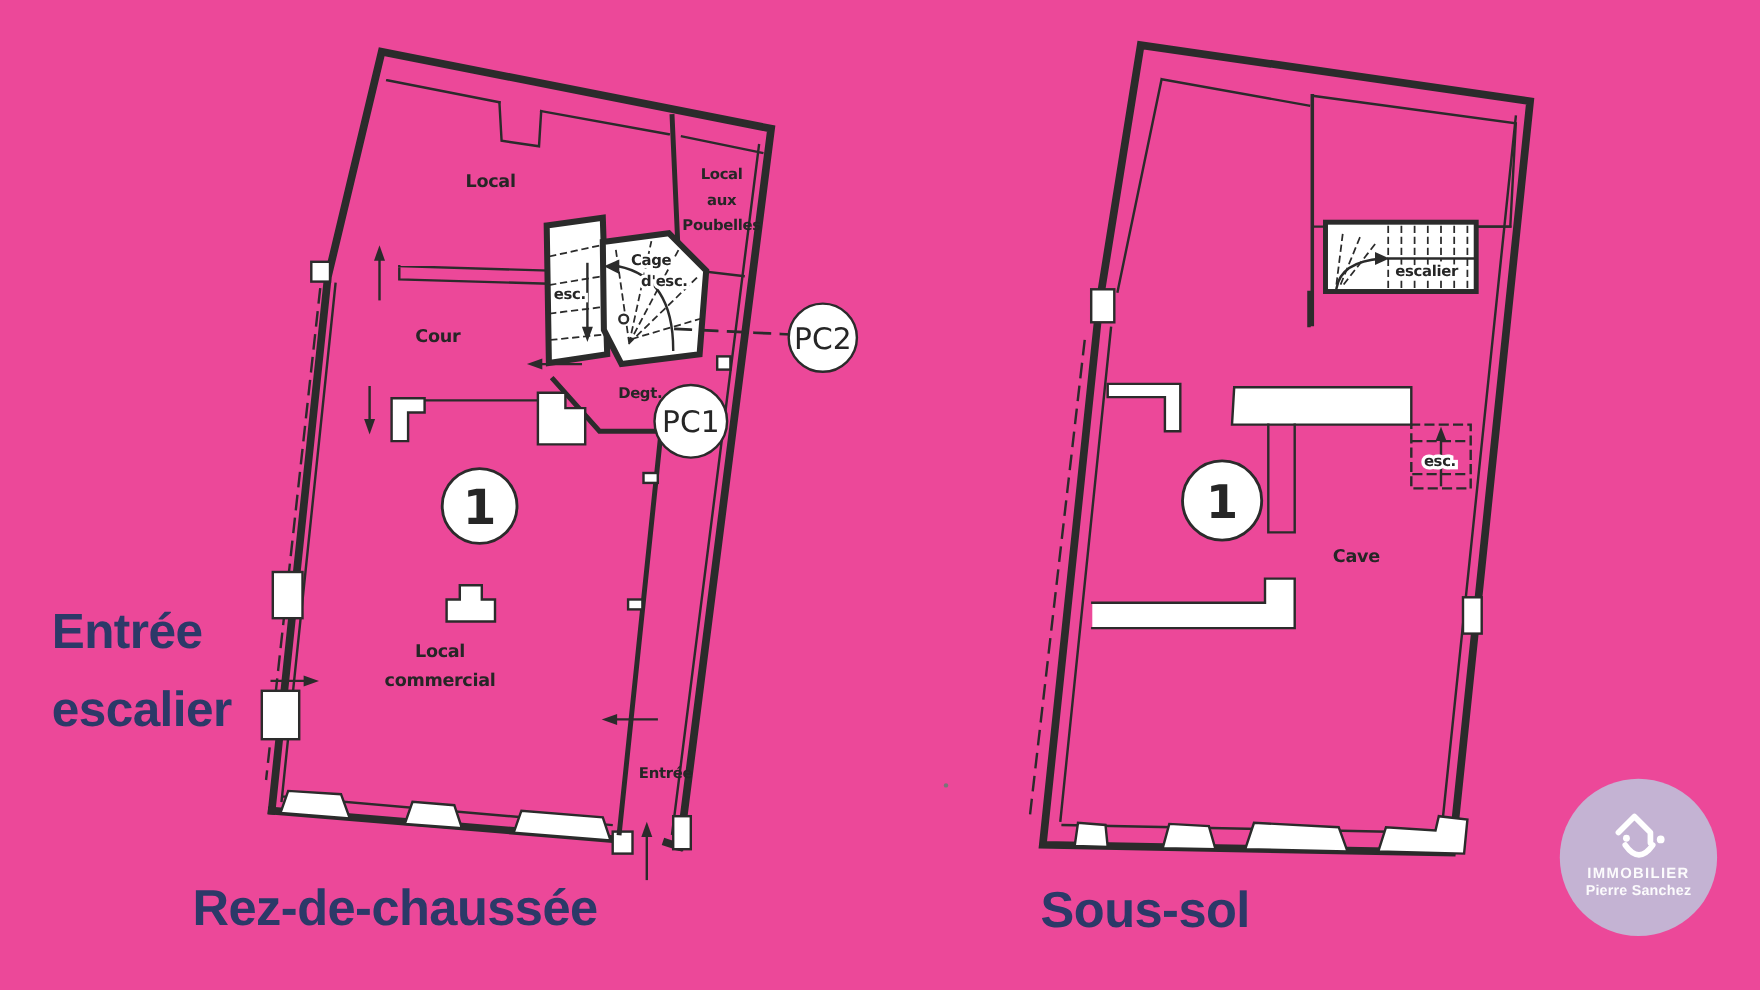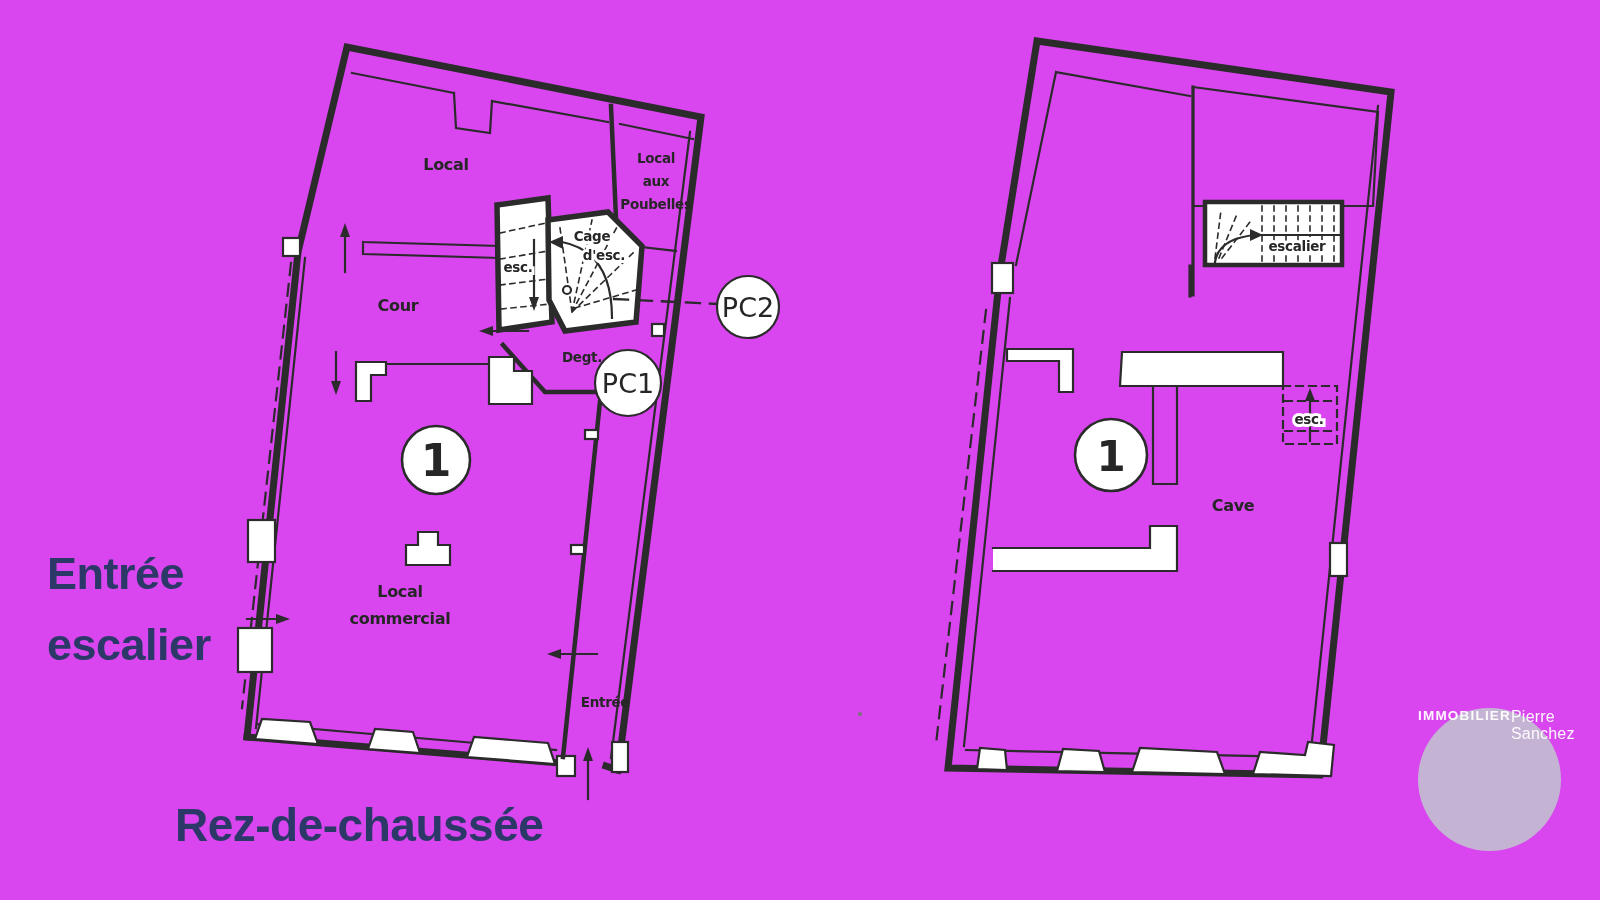--- a/index.html
+++ b/index.html
@@ -2,21 +2,21 @@
 <html style="--ink: #2b2b2b; --accent: #2c3968; --logo-bg: #c4b3d3; --logo-text: #ffffff;"><head>
 <meta charset="utf-8">
 <style>
   :root{
     --ink:#2b2b2b;
     --accent:#2c3968;
     --logo-bg:#c4b3d3;
     --logo-text:#ffffff;
   }
   html,body{margin:0;padding:0;background:#fff;}
-  .stage{position:relative;width:1600px;height:900px;background:#d946ef;overflow:hidden;
+  .stage{position:relative;width:1600px;height:900px;background:#ec4899;overflow:hidden;
          font-family:"Liberation Sans",sans-serif;}
   .stage svg{position:absolute;left:0;top:0;}
 
   
   .ln{stroke:var(--ink);fill:none;stroke-linecap:square;stroke-linejoin:miter;}
   .fw{fill:#ffffff;}
   .w1{stroke-width:1.6;} .w2{stroke-width:2.2;} .w3{stroke-width:3.2;}
   .w4{stroke-width:4.5;} .w5{stroke-width:5.5;} .w7{stroke-width:7;}
   .dash{stroke-dasharray:12 9;} .dash2{stroke-dasharray:5 5;}
   .head{fill:var(--ink);stroke:none;}
@@ -30,25 +30,25 @@
   .halo{paint-order:stroke;stroke:#ffffff;stroke-width:6;}
 
   
   .caption{position:absolute;color:var(--accent);font-weight:800;font-size:46px;
            letter-spacing:-.5px;text-align:left;white-space:nowrap;}
   .annotation{position:absolute;left:47px;top:538px;color:var(--accent);
               font-weight:800;font-size:45px;line-height:71px;letter-spacing:-.5px;}
 
   
   .logo{position:absolute;left:1418px;top:708px;width:143px;height:143px;border-radius:50%;
-        background:var(--logo-bg);display:flex;flex-direction:row;}
+        background:var(--logo-bg);display:flex;flex-direction:column;align-items:center;}
   .logo svg{position:static;margin-top:26px;}
   .logo-line1{color:var(--logo-text);font-weight:700;font-size:13.5px;letter-spacing:1.2px;
               line-height:15px;opacity:.95;}
-  .logo-line2{color:var(--logo-text);font-weight:400;font-size:16px;letter-spacing:.2px;
+  .logo-line2{color:var(--logo-text);font-weight:700;font-size:13px;letter-spacing:.2px;
               line-height:17px;opacity:.95;}
 </style>
 </head>
 <body style="background: rgb(255, 255, 255);">
 
 <div class="stage">
 
   <svg width="1600" height="900" viewBox="0 0 1600 900">
     <defs>
       <pattern id="hatch" width="20" height="20" patternUnits="userSpaceOnUse" patternTransform="rotate(-24)">
@@ -204,20 +204,21 @@
     </g>
 
     <circle cx="860" cy="714" r="2" fill="#777"></circle>
   </svg>
 
   <div class="annotation">
     <div>Entrée</div>
     <div>escalier</div>
   </div>
   <div class="caption" style="left:175px;top:798px;width:560px;">Rez-de-chaussée</div>
+  <div class="caption" style="left:946px;top:800px;width:400px;">Sous-sol</div>
 
   <div class="logo">
     <svg width="54" height="52" viewBox="0 0 52 50">
       <path d="M8 22 L22 8 L36 22 L36 31" fill="none" stroke="#ffffff" stroke-width="5" stroke-linecap="round" stroke-linejoin="round"></path>
       <circle cx="15" cy="27" r="3" fill="#ffffff"></circle>
       <circle cx="45" cy="28" r="3.4" fill="#ffffff"></circle>
       <path d="M14 33 Q26 50 38 33" fill="none" stroke="#ffffff" stroke-width="5" stroke-linecap="round"></path>
     </svg>
     <div class="logo-line1">IMMOBILIER</div>
     <div class="logo-line2">Pierre Sanchez</div>

